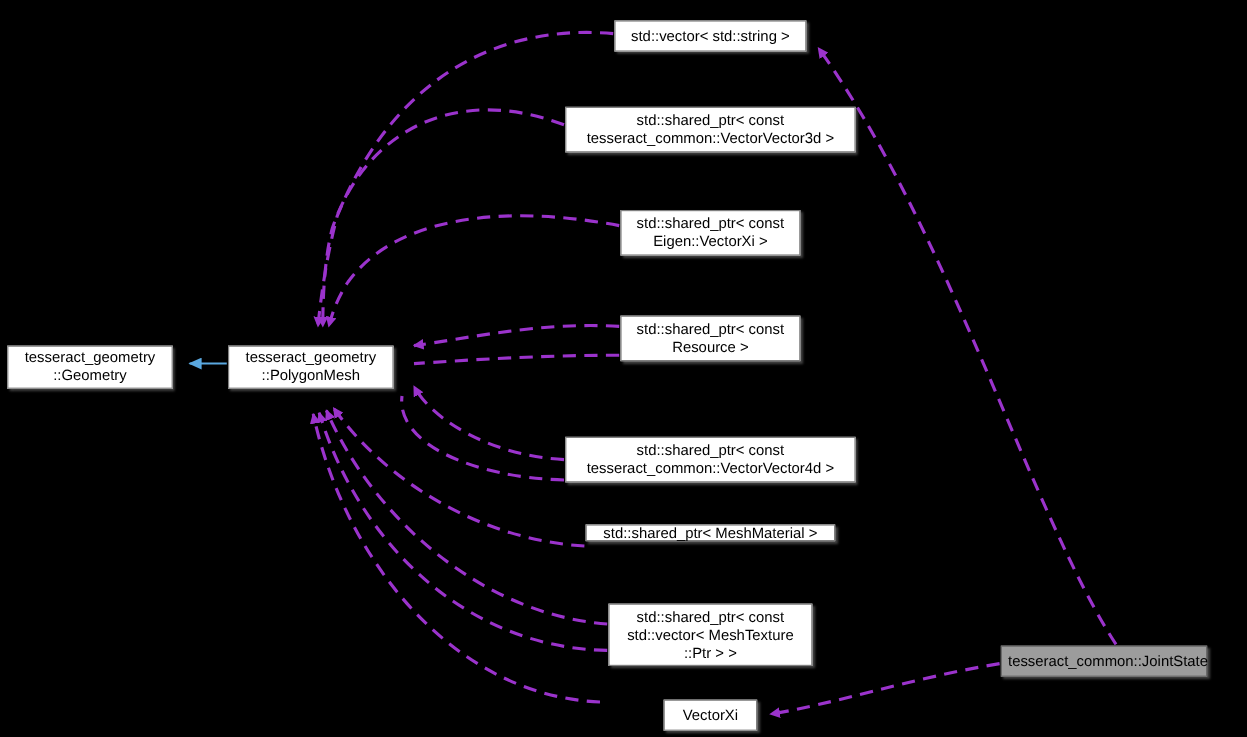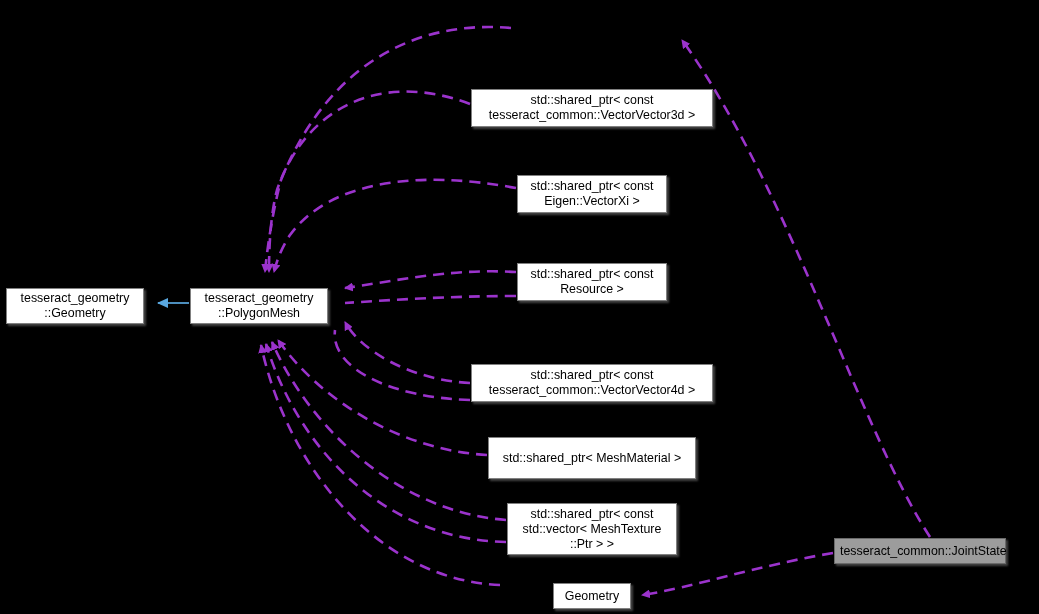--- a/index.html
+++ b/index.html
@@ -114,20 +114,23 @@
   <div class="node" style="left:6px; top:288px; width:138px; height:36px;">
     <span class="lbl">tesseract_geometry
 ::Geometry</span>
   </div>
 
   <div class="node" style="left:190px; top:288px; width:138px; height:36px;">
     <span class="lbl">tesseract_geometry
 ::PolygonMesh</span>
   </div>
 
+  <div class="node" style="left:512px; top:17px; width:160px; height:26px;">
+    <span class="lbl">std::vector&lt; std::string &gt;</span>
+  </div>
 
   <div class="node" style="left:471px; top:89px; width:242px; height:38px;">
     <span class="lbl">std::shared_ptr&lt; const
 tesseract_common::VectorVector3d &gt;</span>
   </div>
 
   <div class="node" style="left:517px; top:175px; width:150px; height:38px;">
     <span class="lbl">std::shared_ptr&lt; const
 Eigen::VectorXi &gt;</span>
   </div>
@@ -135,31 +138,31 @@
   <div class="node" style="left:517px; top:263px; width:150px; height:38px;">
     <span class="lbl">std::shared_ptr&lt; const
 Resource &gt;</span>
   </div>
 
   <div class="node" style="left:471px; top:364px; width:242px; height:38px;">
     <span class="lbl">std::shared_ptr&lt; const
 tesseract_common::VectorVector4d &gt;</span>
   </div>
 
-  <div class="node" style="left:488px; top:437px; width:208px; height:42px;">
+  <div class="node" style="left:488px; top:437px; width:208px; height:14px;">
     <span class="lbl">std::shared_ptr&lt; MeshMaterial &gt;</span>
   </div>
 
   <div class="node" style="left:507px; top:503px; width:170px; height:52px;">
     <span class="lbl">std::shared_ptr&lt; const
 std::vector&lt; MeshTexture
 ::Ptr &gt; &gt;</span>
   </div>
 
   <div class="node" style="left:553px; top:583px; width:78px; height:26px;">
-    <span class="lbl">Geometry</span>
+    <span class="lbl">VectorXi</span>
   </div>
 
   <div class="node gray" style="left:834px; top:538px; width:172px; height:26px;">
     <span class="lbl">tesseract_common::JointState</span>
   </div>
 
 </div>
 
 </body></html>

